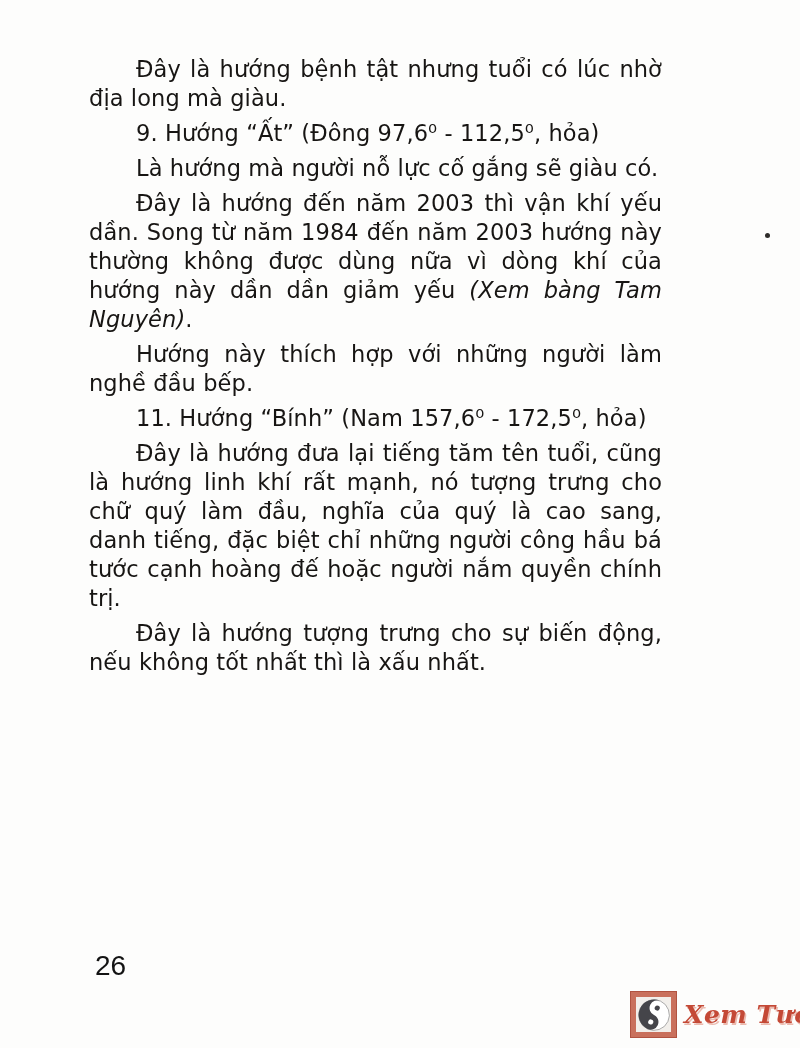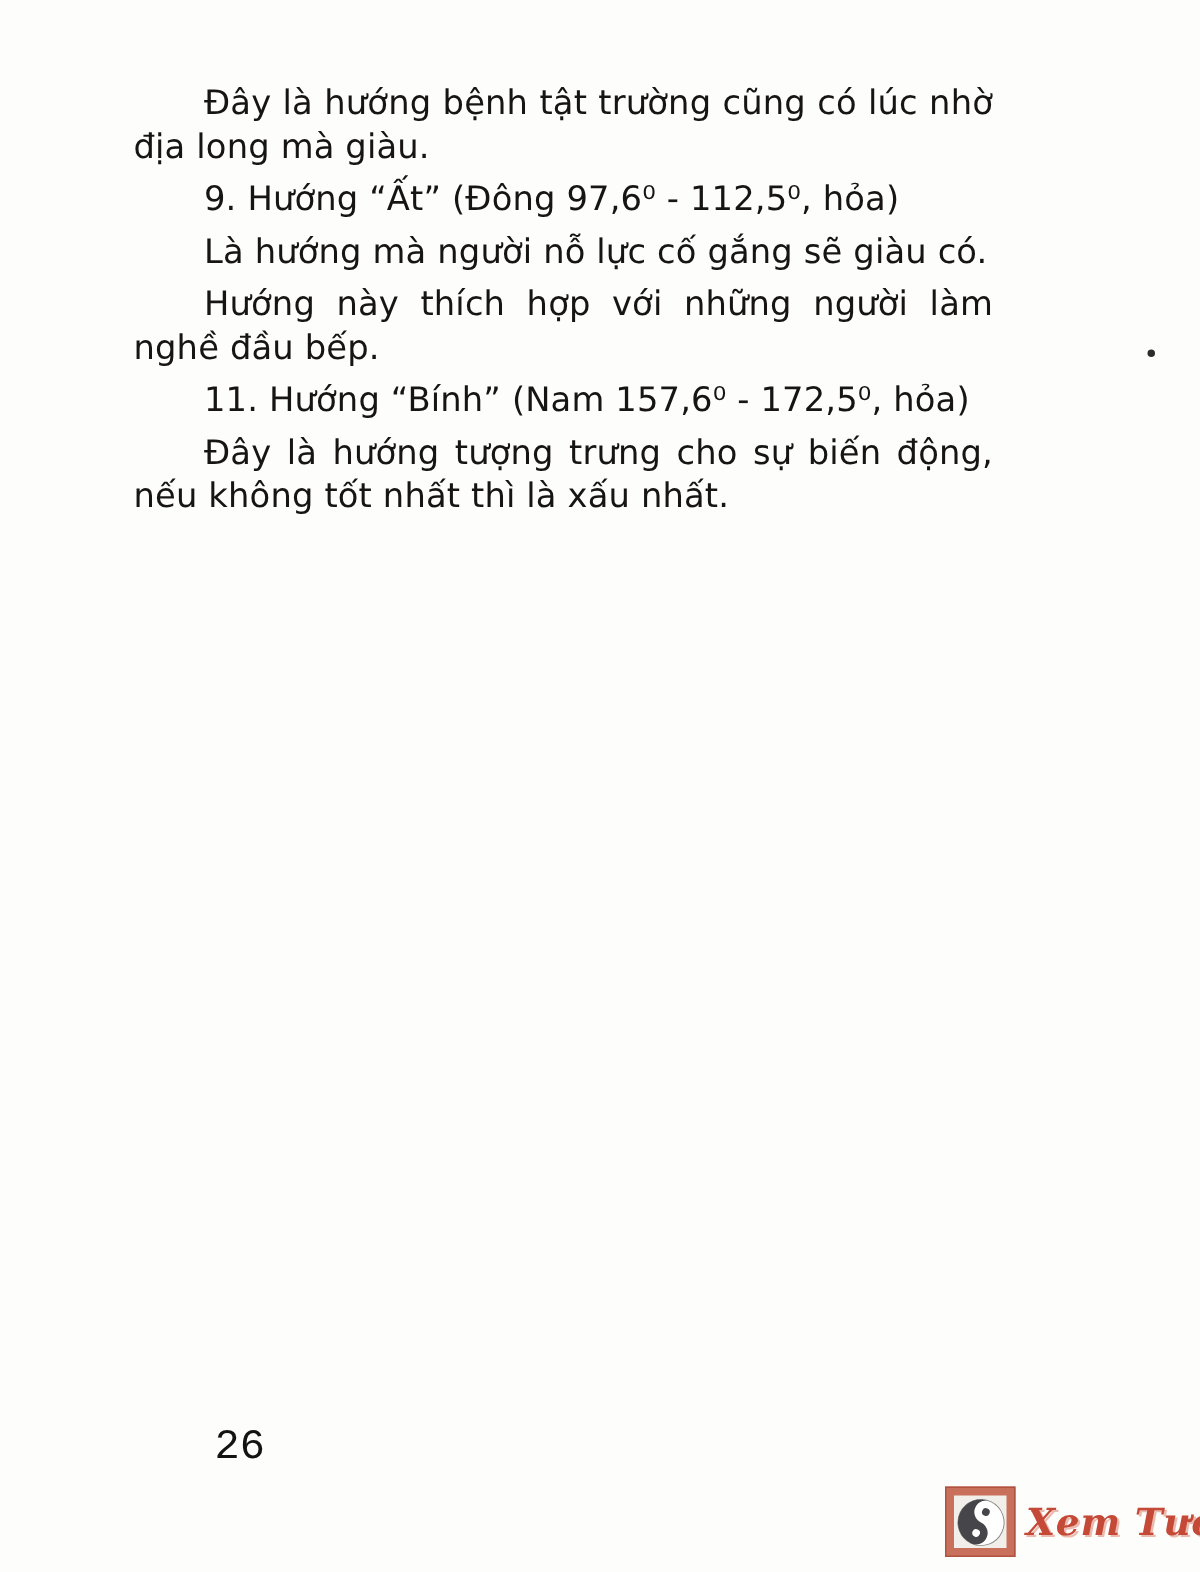--- a/index.html
+++ b/index.html
@@ -30,24 +30,23 @@
     margin: 0 0 6px 0;
     text-indent: 47px;
   }
   .text-block .italic {
     font-style: italic;
   }
   .page-number {
     position: absolute;
     left: 95px;
     top: 950px;
-    font-family: Liberation Mono, monospace;
+    font-family: Liberation Sans, sans-serif;
     font-size: 28px;
     color: #131313;
-    margin-left: 48px;
   }
   .speck {
     position: absolute;
     left: 765px;
     top: 233px;
     width: 5px;
     height: 5px;
     border-radius: 50%;
     background: #2e2c2a;
   }
@@ -85,25 +84,27 @@
     text-shadow: 1.5px 1.5px 0 rgba(226, 150, 134, 0.65);
     letter-spacing: 0.5px;
   }
 </style>
 </head>
 <body>
 
 <div class="page">
 
   <div class="text-block">
-    <p>Đây là hướng bệnh tật trường cũng có lúc nhờ địa long mà giàu.</p>
+    <p>Đây là hướng bệnh tật nhưng tuổi có lúc nhờ địa long mà giàu.</p>
     <p>9. Hướng “Ất” (Đông 97,6⁰ - 112,5⁰, hỏa)</p>
     <p>Là hướng mà người nỗ lực cố gắng sẽ giàu có.</p>
+    <p><span>Đây là hướng đến năm 2003 thì vận khí yếu dần. Song từ năm 1984 đến năm 2003 hướng này thường không được dùng nữa vì dòng khí của hướng này dần dần giảm yếu </span><span class="italic">(Xem bàng Tam Nguyên)</span><span>.</span></p>
     <p>Hướng này thích hợp với những người làm nghề đầu bếp.</p>
     <p>11. Hướng “Bính” (Nam 157,6⁰ - 172,5⁰, hỏa)</p>
+    <p>Đây là hướng đưa lại tiếng tăm tên tuổi, cũng là hướng linh khí rất mạnh, nó tượng trưng cho chữ quý làm đầu, nghĩa của quý là cao sang, danh tiếng, đặc biệt chỉ những người công hầu bá tước cạnh hoàng đế hoặc người nắm quyền chính trị.</p>
     <p>Đây là hướng tượng trưng cho sự biến động, nếu không tốt nhất thì là xấu nhất.</p>
   </div>
 
   <div class="page-number">26</div>
 
   <div class="speck"></div>
 
   <div class="watermark">
     <div class="wm-logo">
       <div class="wm-logo-inner">

